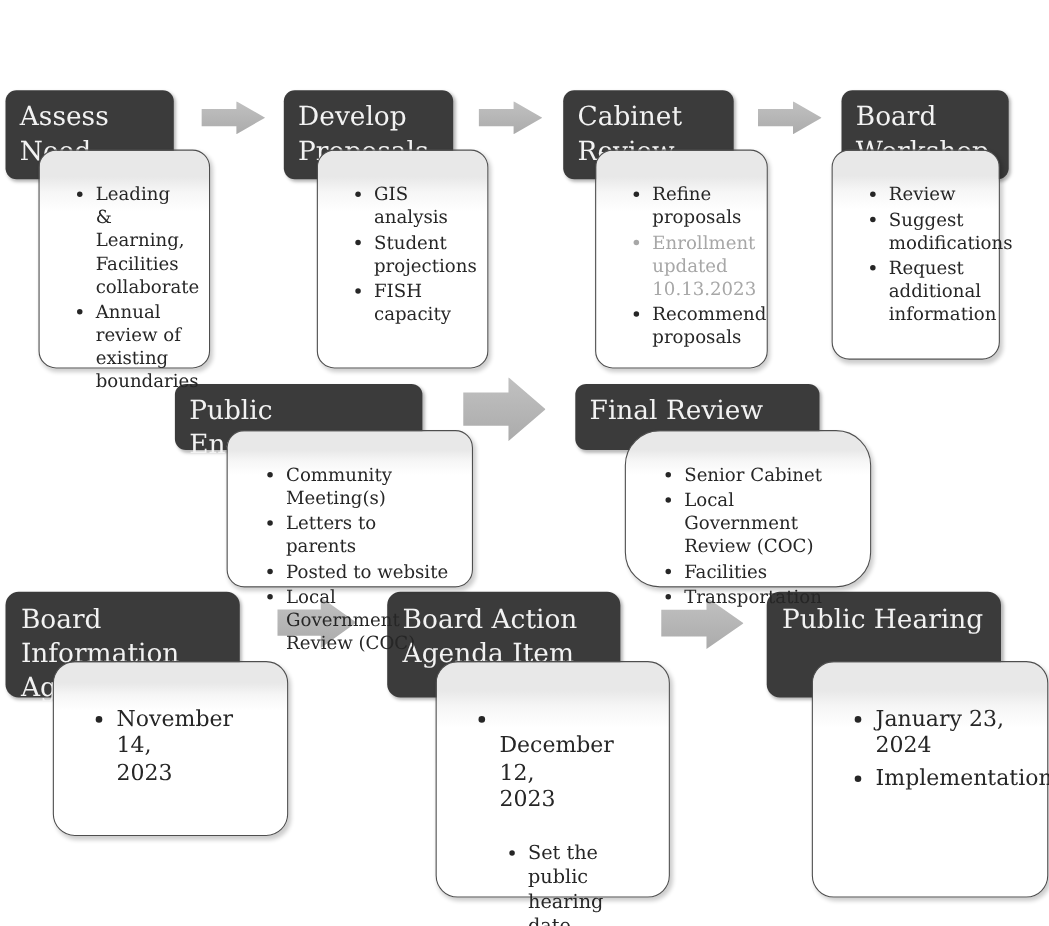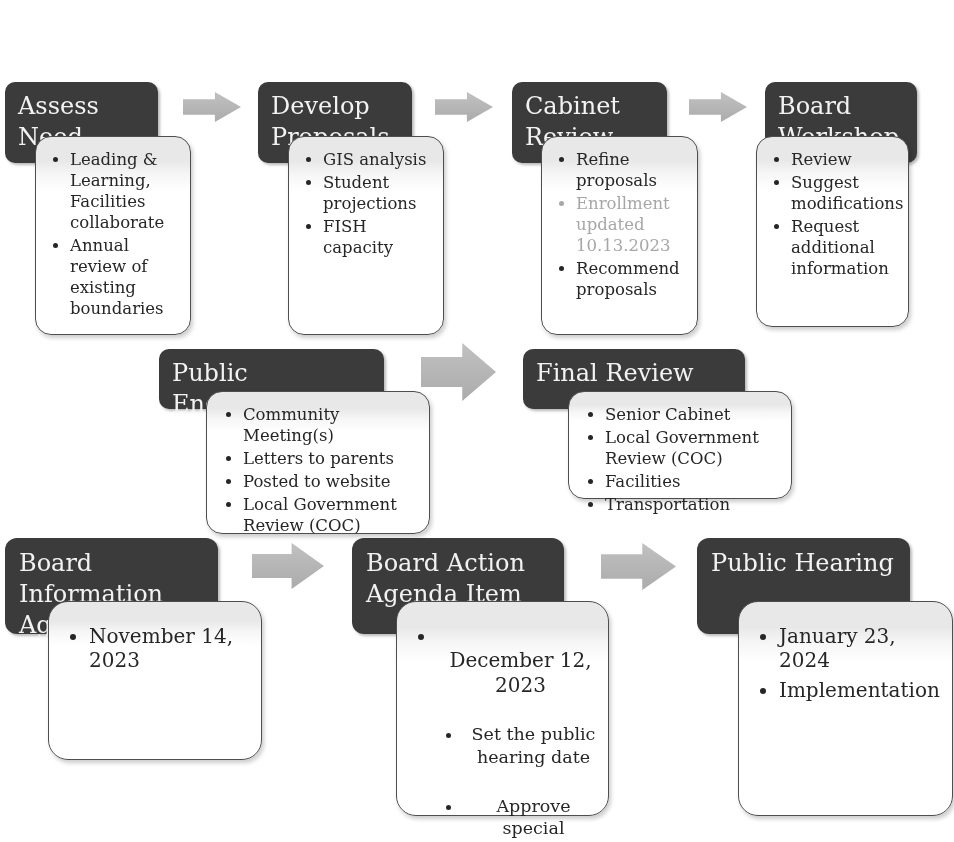--- a/index.html
+++ b/index.html
@@ -24,21 +24,21 @@
     background:linear-gradient(180deg,
       var(--panel-top,#e8e8e8) 0%,
       var(--panel-top,#e8e8e8) 12%,
       #f6f6f6 19%,
       var(--panel-bottom,#ffffff) 28%);
     box-shadow:2px 3px 4px rgba(0,0,0,.20);
     padding:13px 4px 0 10px;
     color:var(--text,#262626);
   }
   .panel.l{border-radius:20px;padding:22px 4px 0 12px;}
-  ul.bullets{margin:0;padding:0 0 0 24px;font-size:16.5px;line-height:1.27;list-style:disc outside;}
+  ul.bullets{margin:17px;padding:0 0 0 24px;font-size:16.5px;line-height:1.27;list-style:disc outside;}
   ul.bullets li{margin:0 0 2px 0;white-space:pre-line;}
   .panel.l ul.bullets{padding-left:28px;font-size:20px;line-height:1.22;}
   .panel.l ul.bullets li{margin-bottom:5px;}
   ul.sub{margin:4px 0 0 0;padding:0 0 0 26px;font-size:17.5px;line-height:1.27;list-style:disc outside;}
   ul.sub li{margin:0 0 3px 0;white-space:pre-line;}
   li.muted{color:var(--muted-text,#a7a7a7);}
   .arrow{
     position:absolute;z-index:0;
     background:linear-gradient(180deg,#c1c1c1,var(--arrow,#ababab));
     clip-path:polygon(0 24%,55% 24%,55% 0,100% 50%,55% 100%,55% 76%,0 76%);
@@ -51,23 +51,23 @@
   .t5{left:159px;top:349px;width:225px;height:60px;}
   .t6{left:523px;top:349px;width:222px;height:60px;}
   .t7{left:5px;top:538px;width:213px;height:96px;}
   .t8{left:352px;top:538px;width:212px;height:96px;}
   .t9{left:697px;top:538px;width:213px;height:96px;}
   .p1{left:35px;top:136px;width:156px;height:199px;}
   .p2{left:288px;top:136px;width:156px;height:199px;}
   .p3{left:541px;top:136px;width:157px;height:199px;}
   .p4{left:756px;top:136px;width:153px;height:191px;}
   .p5{left:206px;top:391px;width:224px;height:143px;padding-left:12px;}
-  .p6{left:568px;top:391px;width:224px;height:108px;padding-left:12px;}
+  .p6{left:568px;top:391px;width:224px;height:143px;padding-left:12px;border-radius:32px;}
   .p7{left:48px;top:601px;width:214px;height:159px;}
-  .p8{left:396px;top:601px;width:213px;height:215px;text-align:center;}
+  .p8{left:396px;top:601px;width:213px;height:215px;}
   .p9{left:738px;top:601px;width:215px;height:215px;}
   .a1{left:183px;top:92px;width:58px;height:30px;}
   .a2{left:435px;top:92px;width:58px;height:30px;}
   .a3{left:689px;top:92px;width:58px;height:30px;}
   .a4{left:421px;top:343px;width:75px;height:58px;}
   .a5{left:252px;top:543px;width:72px;height:46px;}
   .a6{left:601px;top:543px;width:75px;height:47px;}
 </style>
 </head>
 <body>

